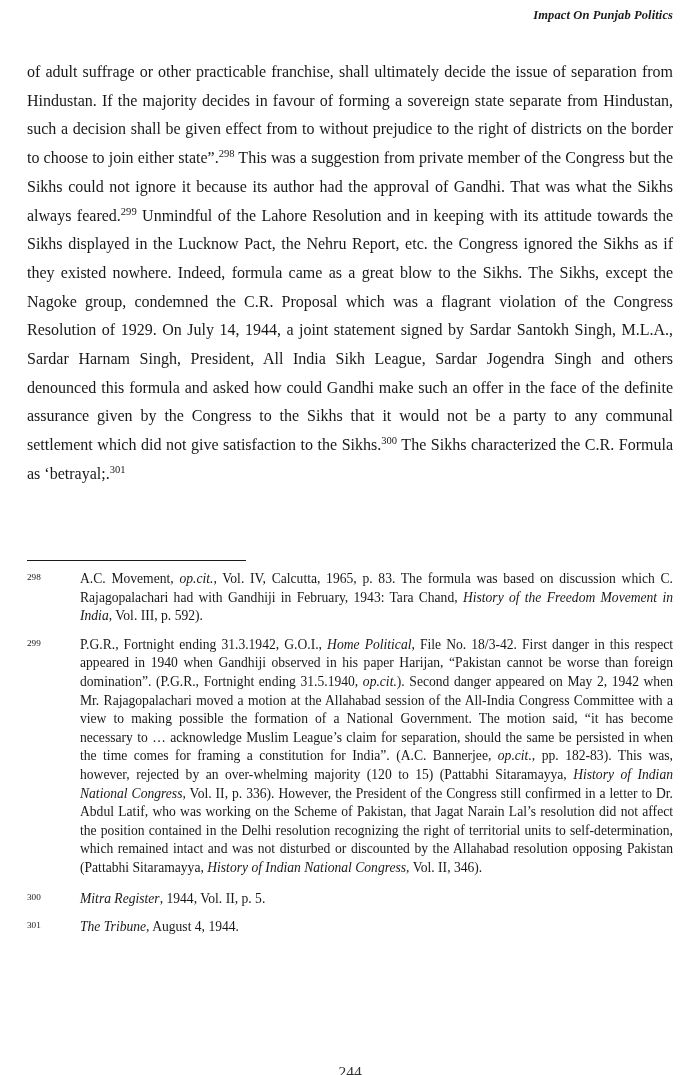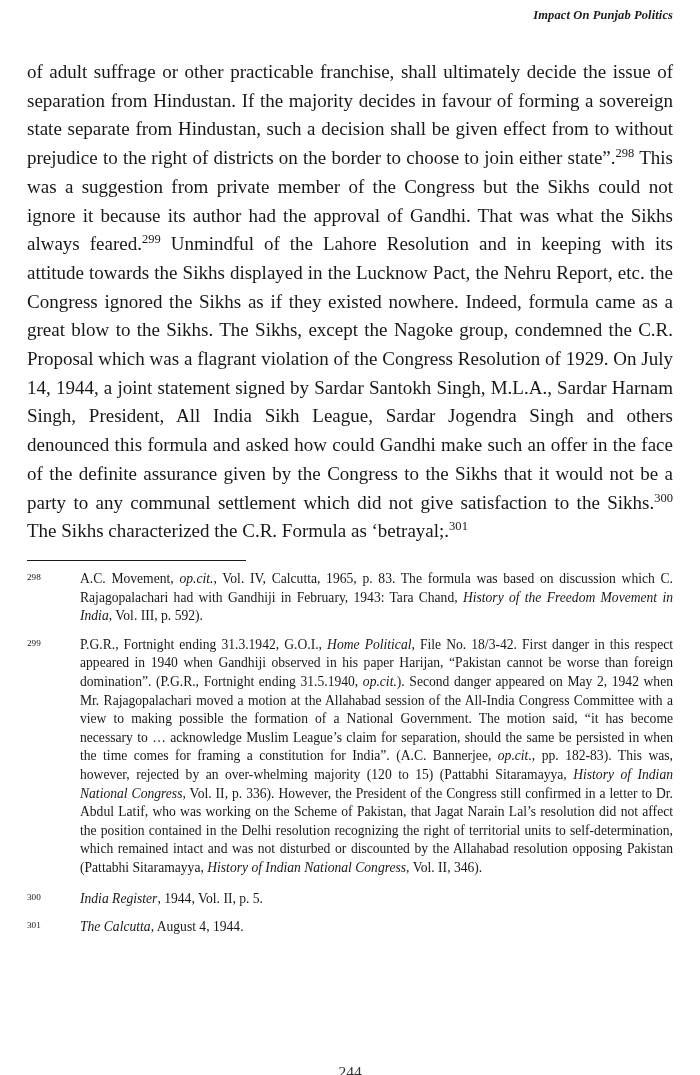--- a/index.html
+++ b/index.html
@@ -39,21 +39,21 @@
   .body-block {
     position: absolute;
     top: 58px;
     left: 27px;
     width: 646px;
   }
   .body-para {
     margin: 0;
     text-align: justify;
     text-justify: inter-word;
-    font-size: 19px;
+    font-size: 16px;
     line-height: 28.7px;
     text-indent: 0;
     hyphens: none;
   }
   sup {
     font-size: 0.66em;
     vertical-align: super;
     line-height: 0;
   }
   i, .it { font-style: italic; }
@@ -128,23 +128,23 @@
     <div class="fn fn-298">
       <span class="fn-num">298</span>
       <span class="fn-text"><span>A.C. Movement, </span><i>op.cit.</i><span>, Vol. IV, Calcutta, 1965, p. 83. The formula was based on discussion which C. Rajagopalachari had with Gandhiji in February, 1943: Tara Chand, </span><i>History of the Freedom Movement in India,</i><span>  Vol. III, p. 592).</span></span>
     </div>
     <div class="fn fn-299">
       <span class="fn-num">299</span>
       <span class="fn-text"><span>P.G.R., Fortnight ending 31.3.1942, G.O.I., </span><i>Home Political</i><span>, File No. 18/3-42. First danger in this respect appeared in 1940 when Gandhiji observed in his paper Harijan, “Pakistan cannot be worse than foreign domination”. (P.G.R., Fortnight ending 31.5.1940, </span><i>op.cit.</i><span>). Second danger appeared on May 2, 1942 when Mr. Rajagopalachari moved a motion at the Allahabad session of the All-India Congress Committee with a view to making possible the formation of a National Government. The motion said, “it has become necessary to … acknowledge Muslim League’s claim for separation, should the same be persisted in when the time comes for framing a constitution for India”. (A.C. Bannerjee, </span><i>op.cit.,</i><span> pp. 182-83). This was, however, rejected by an over-whelming majority (120 to 15) (Pattabhi Sitaramayya, </span><i>History of Indian National Congress,</i><span> Vol. II, p. 336). However, the President of the Congress still confirmed in a letter to Dr. Abdul Latif, who was working on the Scheme of Pakistan, that Jagat Narain Lal’s resolution did not affect the position contained in the Delhi resolution recognizing the right of territorial units to self-determination, which remained intact and was not disturbed or discounted by the Allahabad resolution opposing Pakistan (Pattabhi Sitaramayya, </span><i>History of Indian National Congress,</i><span> Vol. II, 346).</span></span>
     </div>
     <div class="fn fn-300">
       <span class="fn-num">300</span>
-      <span class="fn-text"><i>India Register</i><span>, 1944, Vol. II, p. 5.</span></span>
+      <span class="fn-text"><i>Mitra Register</i><span>, 1944, Vol. II, p. 5.</span></span>
     </div>
     <div class="fn fn-301">
       <span class="fn-num">301</span>
-      <span class="fn-text"><i>The Calcutta</i><span>, August 4, 1944.</span></span>
+      <span class="fn-text"><i>The Tribune</i><span>, August 4, 1944.</span></span>
     </div>
   </div>
 
   <div class="page-number">244</div>
 
 </div>
 
 </body></html>

